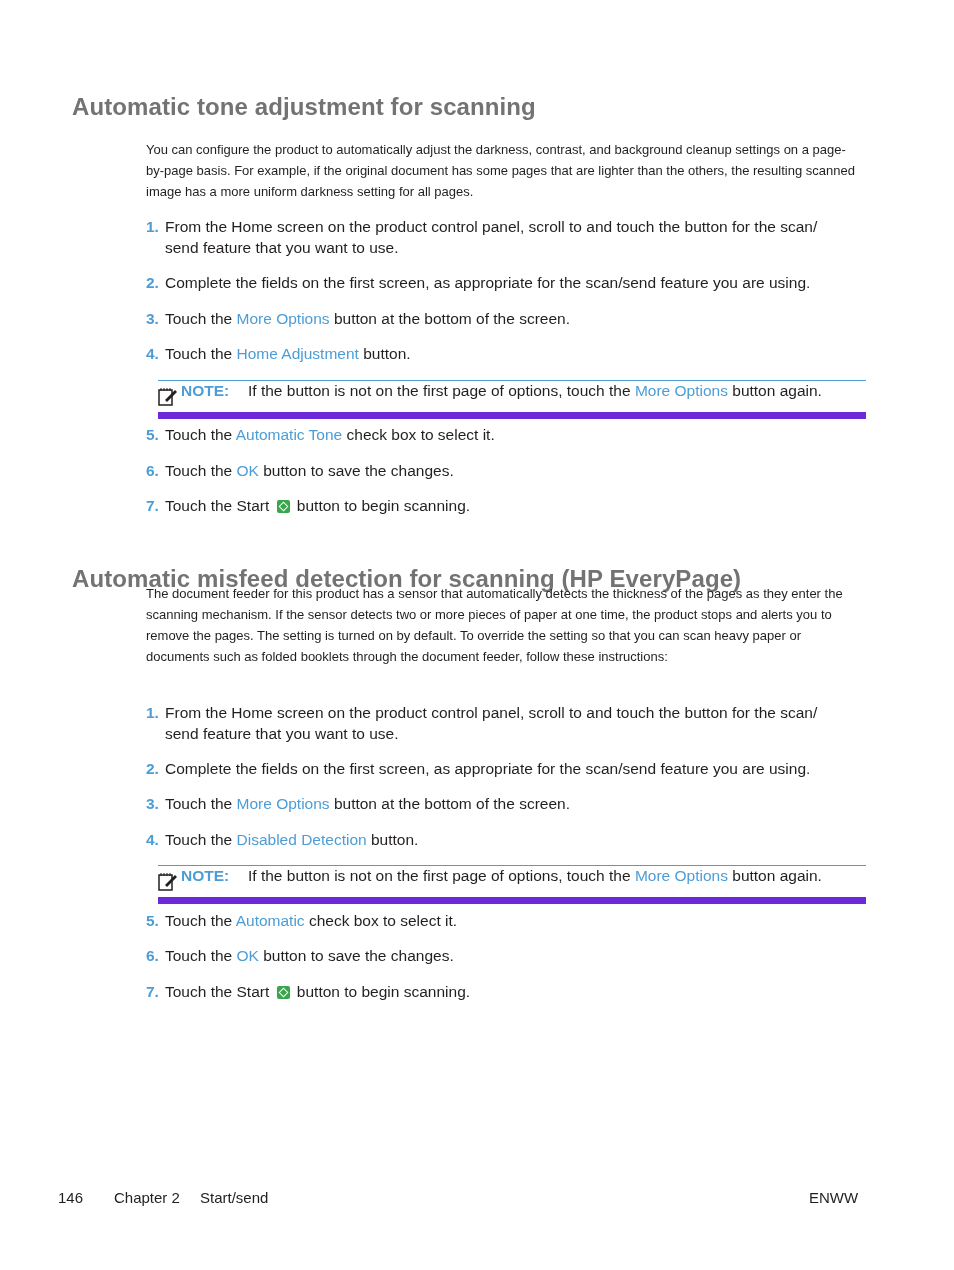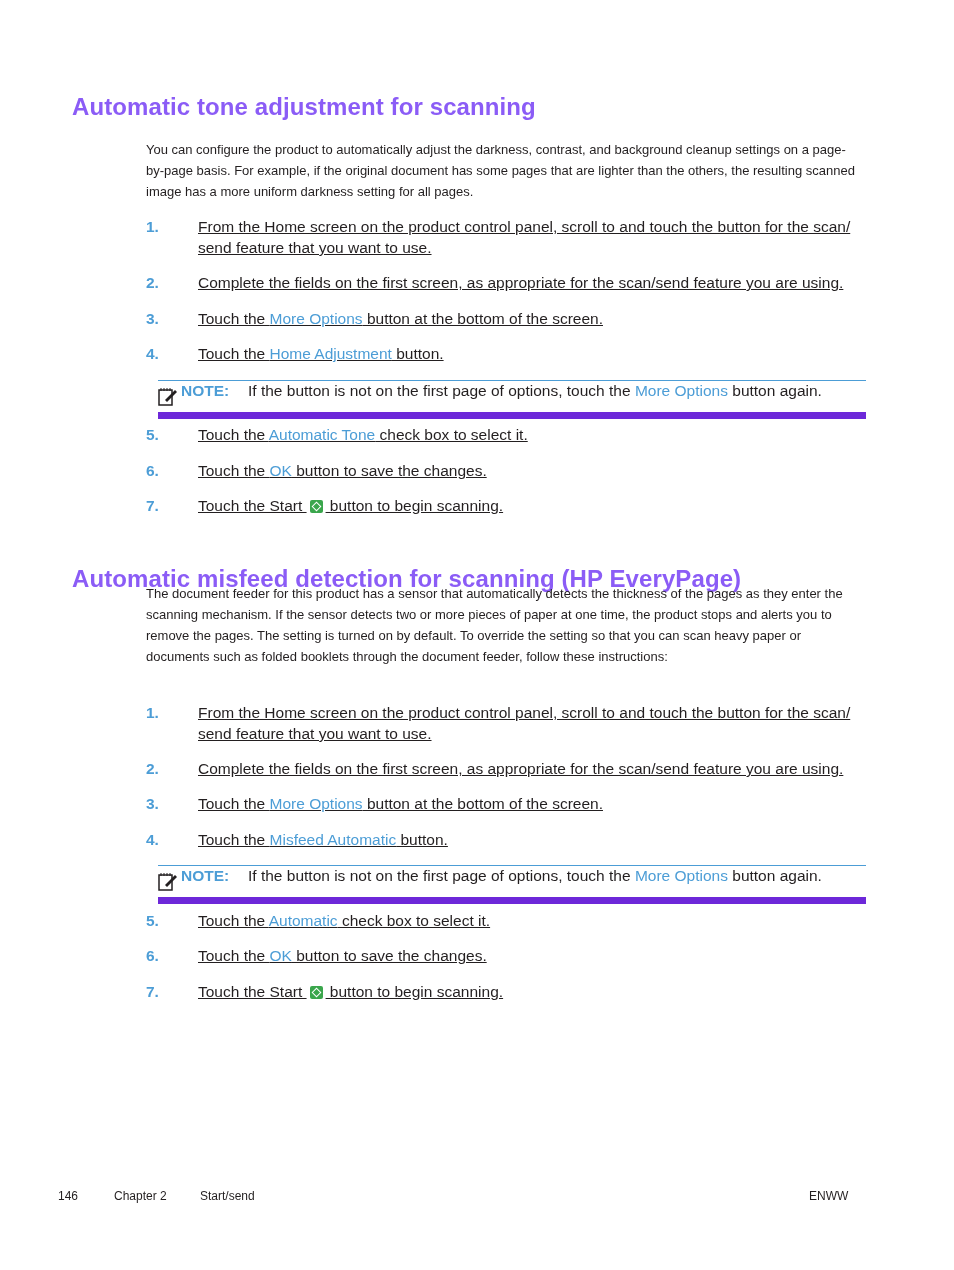--- a/index.html
+++ b/index.html
@@ -1,34 +1,34 @@
 <!DOCTYPE html>
 <html><head>
 <meta charset="utf-8">
 <style>
   html, body { margin: 0; padding: 0; background: #ffffff; }
   body { width: 954px; height: 1270px; position: relative; overflow: hidden;
          font-family: "Liberation Sans", sans-serif; color: #231f20; }
   .h1 { position: absolute; left: 72px; margin: 0; font-weight: bold; font-size: 24px;
-        color: #8b5cf6; letter-spacing: 0.1px; }
+        color: #737373; letter-spacing: 0.1px; }
   .para { position: absolute; left: 146px; width: 715px; font-size: 13px; line-height: 21px; margin: 0; }
   .step { position: absolute; left: 146px; width: 720px; font-size: 15.5px; line-height: 21px; }
   .step .num { position: absolute; left: 0; top: 0; font-weight: bold; color: #4c9dd6; }
-  .step .txt { display: block; margin-left: 52px; text-decoration: underline; }
+  .step .txt { display: block; margin-left: 19px; }
   .link { color: #4c9dd6; }
   .note { position: absolute; left: 158px; width: 708px; height: 31px; border-top: 1px solid #4c9dd6;
           border-bottom: 7px solid #6d28d9; font-size: 15.5px; }
   .note .icon { position: absolute; left: 0; top: 5px; width: 20px; height: 20px; }
   .note .label { position: absolute; left: 23px; top: 0px; font-weight: bold; color: #4c9dd6; line-height: 19px; }
   .note .ntext { position: absolute; left: 90px; top: 0px; line-height: 19px; white-space: nowrap; }
   .start-icon { display: inline-block; width: 13px; height: 13px; background: #3aa64c; border-radius: 2px;
                 vertical-align: -2px; margin: 0 3px; position: relative; }
   .start-icon::after { content: ""; position: absolute; left: 3px; top: 3px; width: 5px; height: 5px;
                        border: 1px solid #fff; transform: rotate(45deg); }
-  .footer { position: absolute; top: 1189px; font-size: 12px; }
+  .footer { position: absolute; top: 1189px; font-size: 15px; }
 </style>
 </head>
 <body>
 
 <h1 class="h1" style="top:93px">Automatic tone adjustment for scanning</h1>
 <p class="para" style="top:139px">You can configure the product to automatically adjust the darkness, contrast, and background cleanup settings on a page-by-page basis. For example, if the original document has some pages that are lighter than the others, the resulting scanned image has a more uniform darkness setting for all pages.</p>
 
 <div class="step" style="top:216px">
   <span class="num">1.</span>
   <span class="txt" style="width:670px">From the Home screen on the product control panel, scroll to and touch the button for the scan/ send feature that you want to use.</span>
@@ -79,21 +79,21 @@
 <div class="step" style="top:758px">
   <span class="num">2.</span>
   <span class="txt">Complete the fields on the first screen, as appropriate for the scan/send feature you are using.</span>
 </div>
 <div class="step" style="top:793px">
   <span class="num">3.</span>
   <span class="txt"><span>Touch the </span><span class="link">More Options</span><span> button at the bottom of the screen.</span></span>
 </div>
 <div class="step" style="top:829px">
   <span class="num">4.</span>
-  <span class="txt"><span>Touch the </span><span class="link">Misfeed Automatic</span><span> button.</span></span>
+  <span class="txt"><span>Touch the </span><span class="link">Disabled Detection</span><span> button.</span></span>
 </div>
 
 <div class="note" style="top:865px">
   <svg class="icon" viewBox="0 0 20 20">
     <rect x="1" y="4" width="13" height="15" fill="none" stroke="#231f20" stroke-width="1.5"></rect>
     <path d="M3 2 v3 M6 2 v3 M9 2 v3 M12 2 v3" stroke="#231f20" stroke-width="1"></path>
     <path d="M7 14 L17 4 L19 6 L9 16 Z" fill="#231f20"></path>
   </svg>
   <span class="label">NOTE:</span>
   <span class="ntext"><span>If the button is not on the first page of options, touch the </span><span class="link">More Options</span><span> button again.</span></span>

